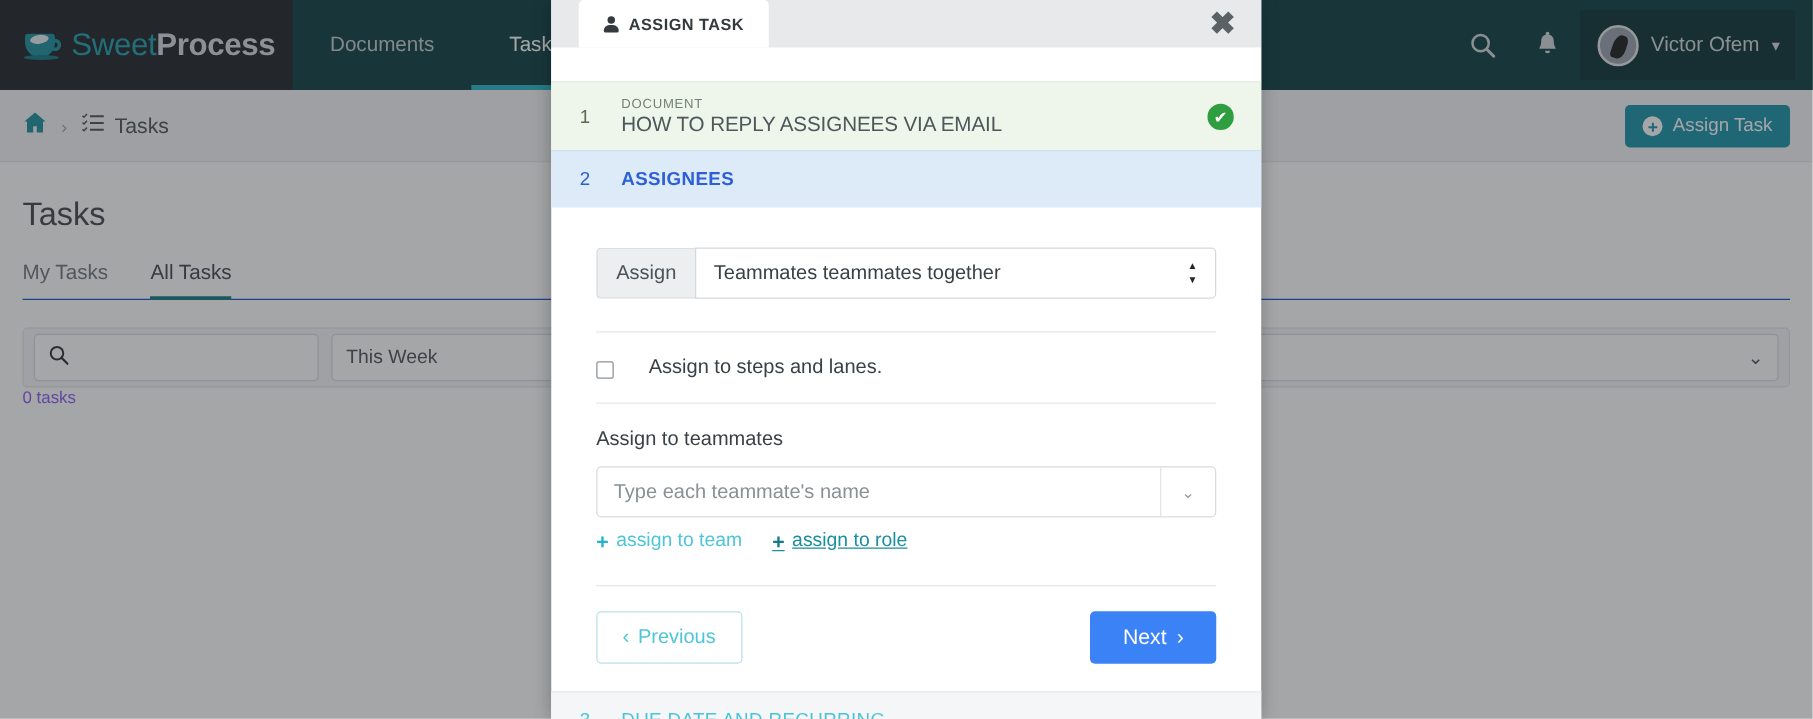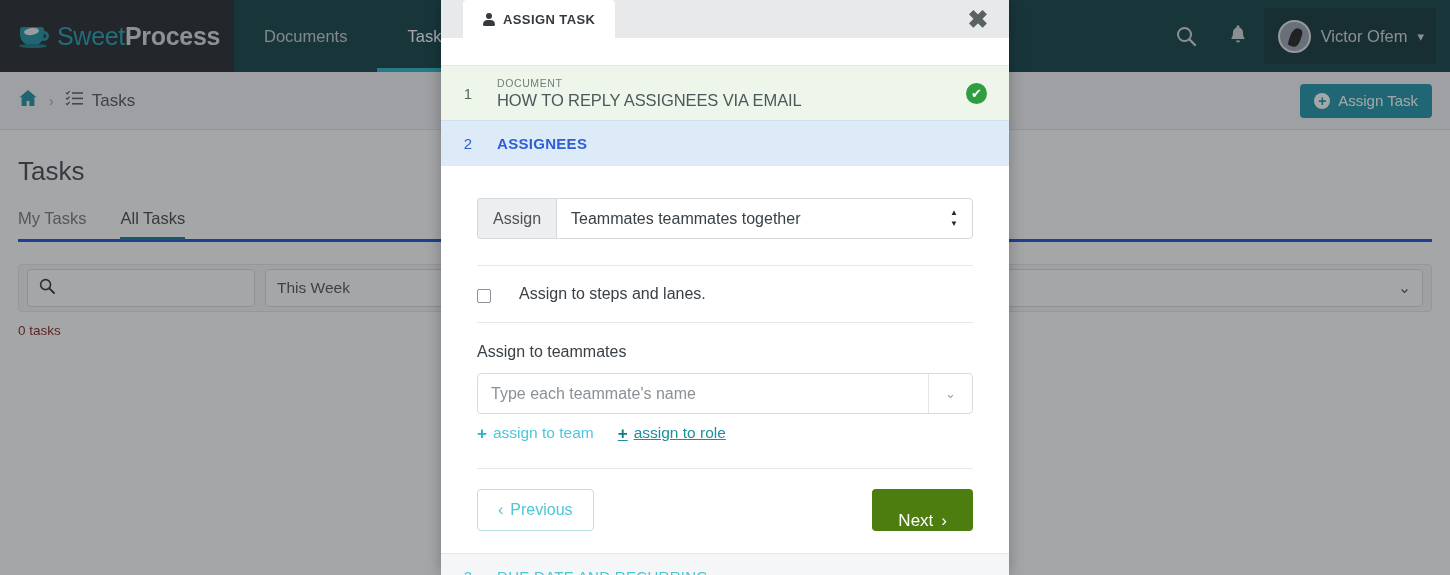--- a/index.html
+++ b/index.html
@@ -77,41 +77,41 @@
   }
   .plus-circle {
     width: 16px; height: 16px; border-radius: 50%; background: #ffffff; color: #1b93a8;
     display: flex; align-items: center; justify-content: center;
     font-size: 14px; line-height: 1; font-weight: bold; flex: none;
   }
 
   
   .main { padding: 26px 18px 0 18px; background: #ffffff; height: 445px; }
   .pagetitle { font-size: 26px; color: #3f474c; font-weight: normal; margin-bottom: 22px; }
-  .tabs { display: flex; gap: 34px; border-bottom: 3px solid #1d4ed8; align-items: center; }
+  .tabs { display: flex; gap: 34px; border-bottom: 1px solid #1d4ed8; align-items: center; }
   .tab {
     font-size: 16.5px; color: #6f787d; padding-bottom: 11px; cursor: pointer; position: relative;
   }
   .tab.active { color: #3f474c; }
   .tab.active::after {
     content: ""; position: absolute; left: 0; right: 0; bottom: -1px; height: 3px; background: #127a84;
   }
   .filterbar {
     margin-top: 22px; background: #f6f7f8; border: 1px solid #e4e6e8; border-radius: 4px;
     height: 48px; display: flex; align-items: center; gap: 10px; padding: 0 8px;
   }
   .fld {
     height: 38px; background: #ffffff; border: 1px solid #d8dbde; border-radius: 4px;
     display: flex; align-items: center; padding: 0 11px; font-size: 15.5px; color: #4a5358;
   }
   .fld.search { width: 228px; gap: 9px; color: #2c3338; }
   .fld.week { width: 230px; }
   .fld.team { width: 190px; justify-content: space-between; }
   .fld.all { flex: 1; justify-content: space-between; }
-  .taskcount { font-size: 13.5px; color: #7f1d1d; margin-top: 11px; }
+  .taskcount { font-size: 13.5px; color: #8b5cf6; }
   .emptyline {
     margin-top: 120px; text-align: center; font-size: 19px; color: #737b80;
   }
 
   
   #overlay { position: absolute; inset: 0; background: rgba(40,44,48,0.42); }
 
   
   #modal {
     position: absolute; left: 441px; top: 0; width: 568px; height: 575px;
@@ -206,21 +206,21 @@
   .alink.role { color: #1a8f9e; text-decoration: underline; }
   .alink.role .plus { color: #15798a; text-decoration: none; }
   .btnrow { display: flex; justify-content: space-between; align-items: center; padding: 20px 0 22px 0; }
   .btn-prev {
     height: 42px; padding: 0 20px; border: 1px solid #b7e2ea; border-radius: 4px;
     background: #ffffff; color: #4ec6d8; font-size: 16px; display: flex; align-items: center; gap: 7px;
     font-family: inherit; cursor: pointer;
   }
   .btn-next {
     height: 42px; padding: 0 26px; border: none; border-radius: 4px;
-    background: #4d7c0f; color: #ffffff; font-size: 17px; display: flex; align-items: flex-end; gap: 8px;
+    background: #3b82f6; color: #ffffff; font-size: 17px; display: flex; align-items: center; gap: 8px;
     font-family: inherit; cursor: pointer;
   }
   .hrtop { height: 1px; background: #e6e8ea; }
 </style>
 </head>
 <body>
 
 <div id="page">
 
   <div class="topnav">

